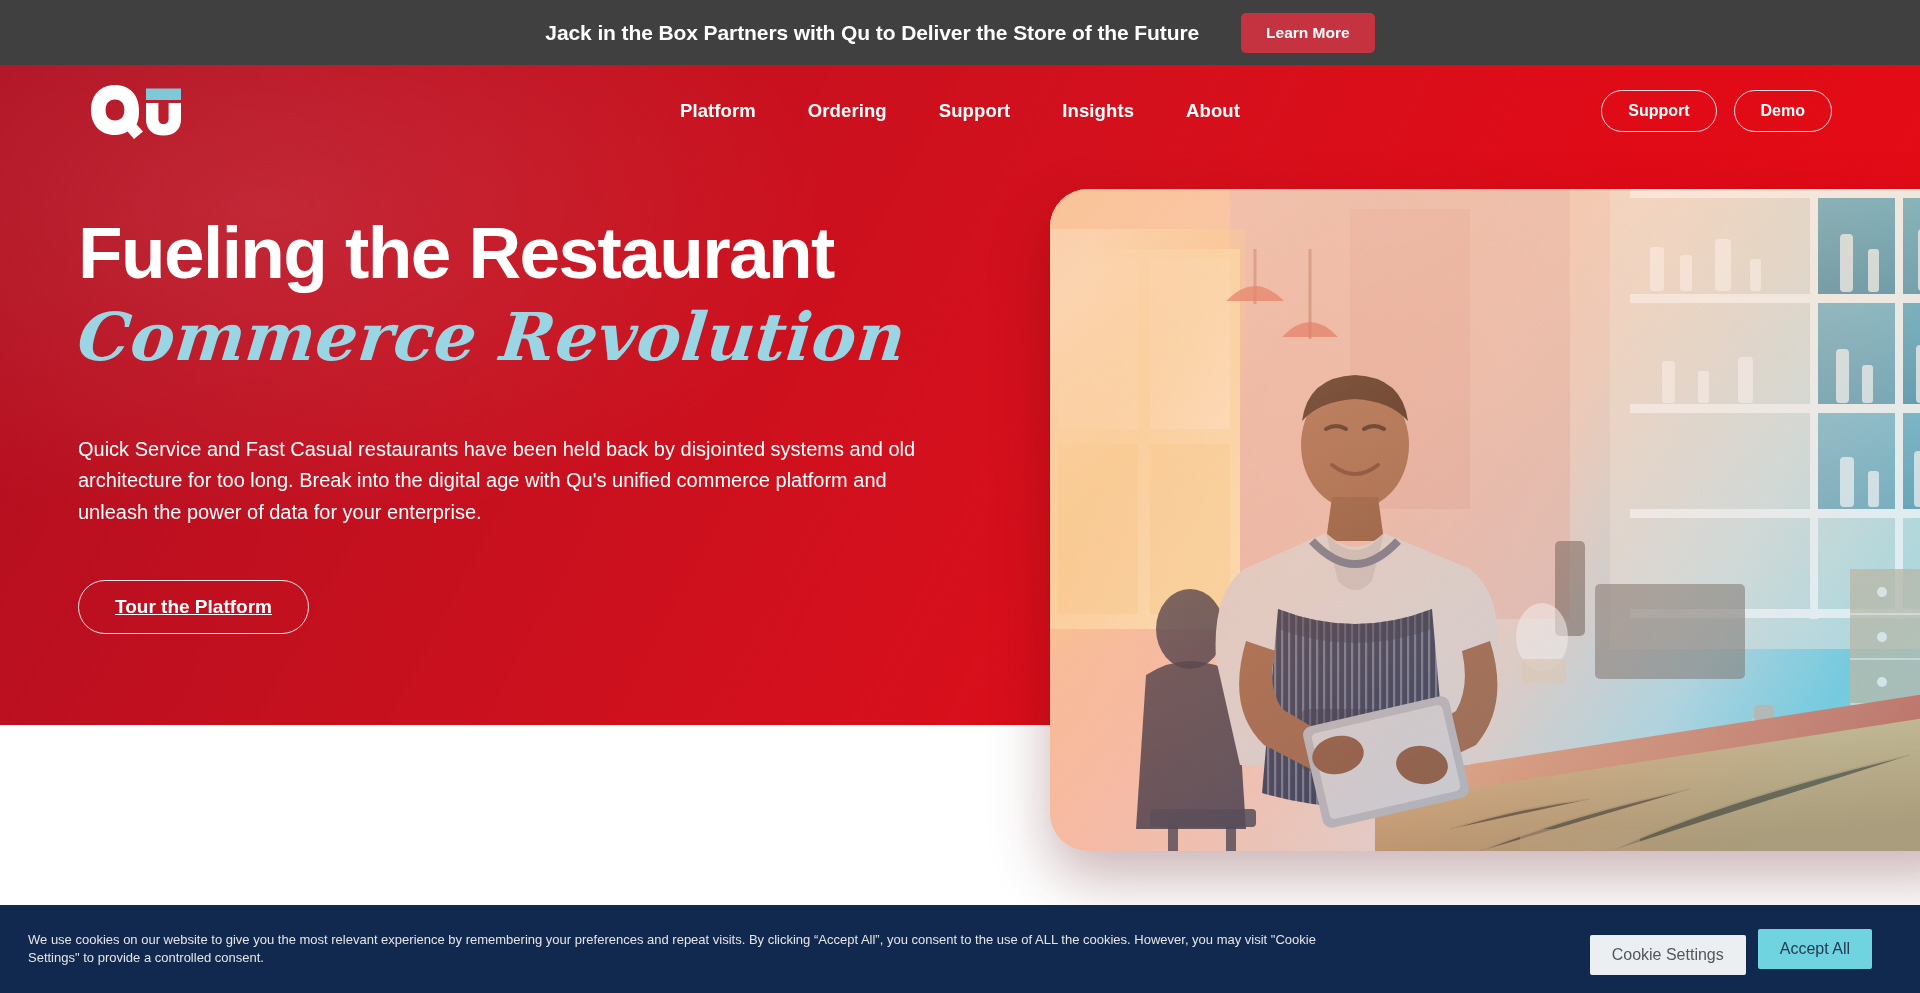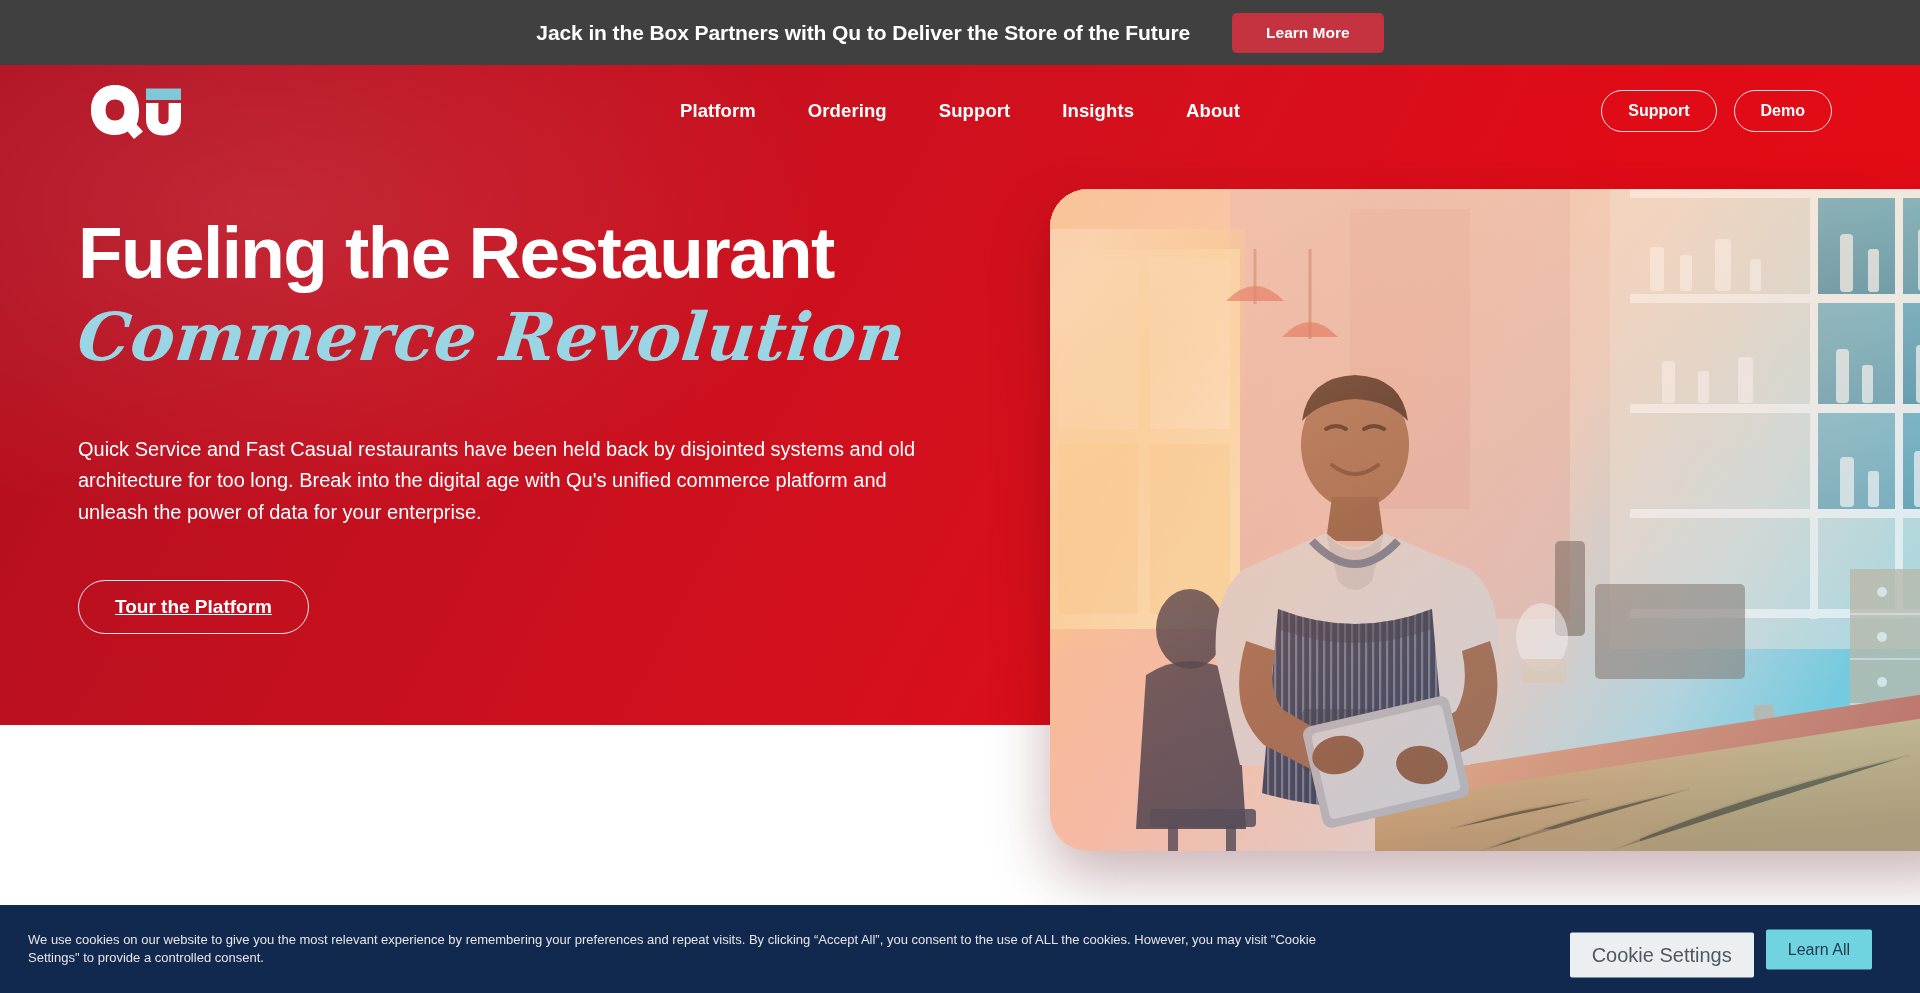--- a/index.html
+++ b/index.html
@@ -20,21 +20,21 @@
   }
   .announce-text{
     color:#ffffff; font-size:21px; font-weight:bold; letter-spacing:-0.1px;
     white-space:nowrap;
   }
   .learn-more-btn{
     background:#c53340; color:#ffffff;
     border:none; border-radius:5px;
     font-family:"Liberation Sans", sans-serif;
     font-size:15.5px; font-weight:bold;
-    padding:11px 34px; cursor:pointer; white-space:nowrap;
+    padding:11px 25px; cursor:pointer; white-space:nowrap;
   }
 
   
   .hero-band{
     position:absolute; top:65px; left:0; width:1920px; height:660px;
     background:
       radial-gradient(ellipse 900px 520px at 14% 22%, rgba(255,255,255,0.10) 0%, rgba(255,255,255,0) 62%),
       linear-gradient(118deg, #b00f20 0%, #c3101f 26%, #d5101d 52%, #e00b17 74%, #e60c16 100%);
     overflow:visible;
   }
@@ -127,21 +127,21 @@
     margin-left:28px; width:1320px;
   }
   .cookie-actions{
     position:absolute; right:48px; top:50%; transform:translateY(-50%);
     display:flex; align-items:center; gap:12px;
   }
   .cookie-settings-btn{
     background:#eceff1; color:#50585f;
     border:none; border-radius:2px;
     font-family:"Liberation Sans", sans-serif;
-    font-size:20px; padding:11px 22px; cursor:pointer; white-space:nowrap;margin-top:12px;
+    font-size:16px; padding:11px 22px; cursor:pointer; white-space:nowrap;margin-top:12px;
   }
   .accept-all-btn{
     background:#6fd3e0; color:#243b52;
     border:none; border-radius:2px;
     font-family:"Liberation Sans", sans-serif;
     font-size:16px; padding:11px 22px; cursor:pointer; white-space:nowrap;
   }
 </style>
 </head>
 <body>
@@ -356,15 +356,15 @@
 
     <rect width="920" height="662" fill="url(#redTint)"></rect>
     <rect width="920" height="662" fill="url(#sunGlow)" opacity="0.35"></rect>
   </svg>
 </div>
 
 <div class="cookie-bar">
   <p class="cookie-text">We use cookies on our website to give you the most relevant experience by remembering your preferences and repeat visits. By clicking “Accept All”, you consent to the use of ALL the cookies. However, you may visit "Cookie Settings" to provide a controlled consent.</p>
   <div class="cookie-actions">
     <button class="cookie-settings-btn">Cookie Settings</button>
-    <button class="accept-all-btn">Learn All</button>
+    <button class="accept-all-btn">Accept All</button>
   </div>
 </div>
 
 </body></html>

